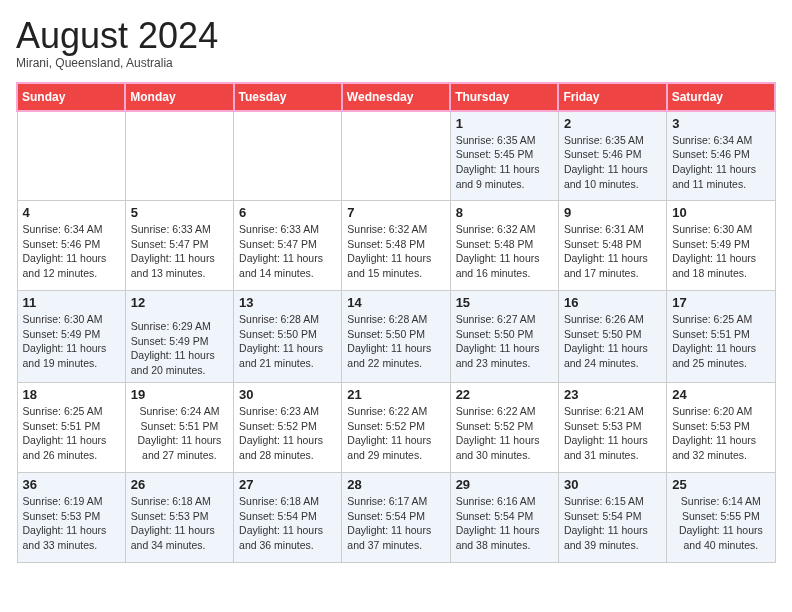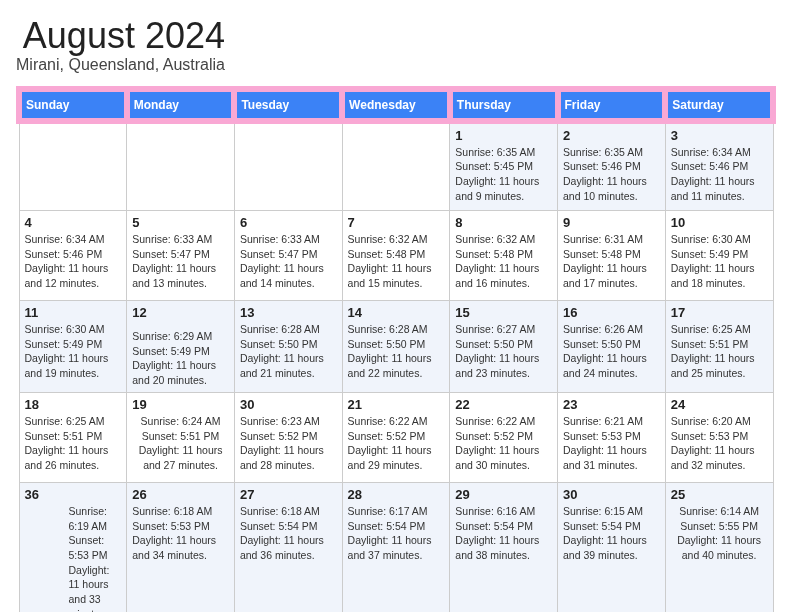--- a/index.html
+++ b/index.html
@@ -31,45 +31,45 @@
       font-size: 18px;
       font-weight: bold;
       color: #1a6fc4;
       line-height: 1;
     }
     .logo-icon {
       width: 24px;
       height: 24px;
     }
     .title-section {
-      text-align: right;
+      text-align: left;
     }
     .month-title {
       font-size: 36px;
       font-weight: normal;
       color: #222;
       line-height: 1.1;
     }
     .location-title {
-      font-size: 16px;
+      font-size: 12px;
       color: #444;
     }
     .calendar-table {
       width: 100%;
       border-collapse: collapse;
       font-size: 11px;
     }
     .calendar-table th {
-      background-color: #3b82f6;
+      background-color: #ef4444;
       color: #fff;
       padding: 6px 4px;
       text-align: left;
       font-size: 12px;
       font-weight: bold;
-      border: 6px solid #f9a8d4;
+      border: 2px solid #f9a8d4;
     }
     .calendar-table td {
       border: 1px solid #ccc;
       vertical-align: top;
       padding: 4px 5px;
       height: 90px;
       width: calc(100% / 7);
       background: #fff;
     }
     .calendar-table tr:nth-child(odd) td {
@@ -293,21 +293,21 @@
           <span class="day-number">24</span>
           <div class="day-info" style="white-space: pre-line;">Sunrise: 6:20 AM
 Sunset: 5:53 PM
 Daylight: 11 hours
 and 32 minutes.</div>
         </td>
       </tr>
       <tr>
         <td>
           <span class="day-number">36</span>
-          <div class="day-info" style="white-space: pre-line; margin-left: 44px;">Sunrise: 6:19 AM
+          <div class="day-info" style="white-space: pre-line;">Sunrise: 6:19 AM
 Sunset: 5:53 PM
 Daylight: 11 hours
 and 33 minutes.</div>
         </td>
         <td>
           <span class="day-number">26</span>
           <div class="day-info" style="white-space: pre-line;">Sunrise: 6:18 AM
 Sunset: 5:53 PM
 Daylight: 11 hours
 and 34 minutes.</div>

